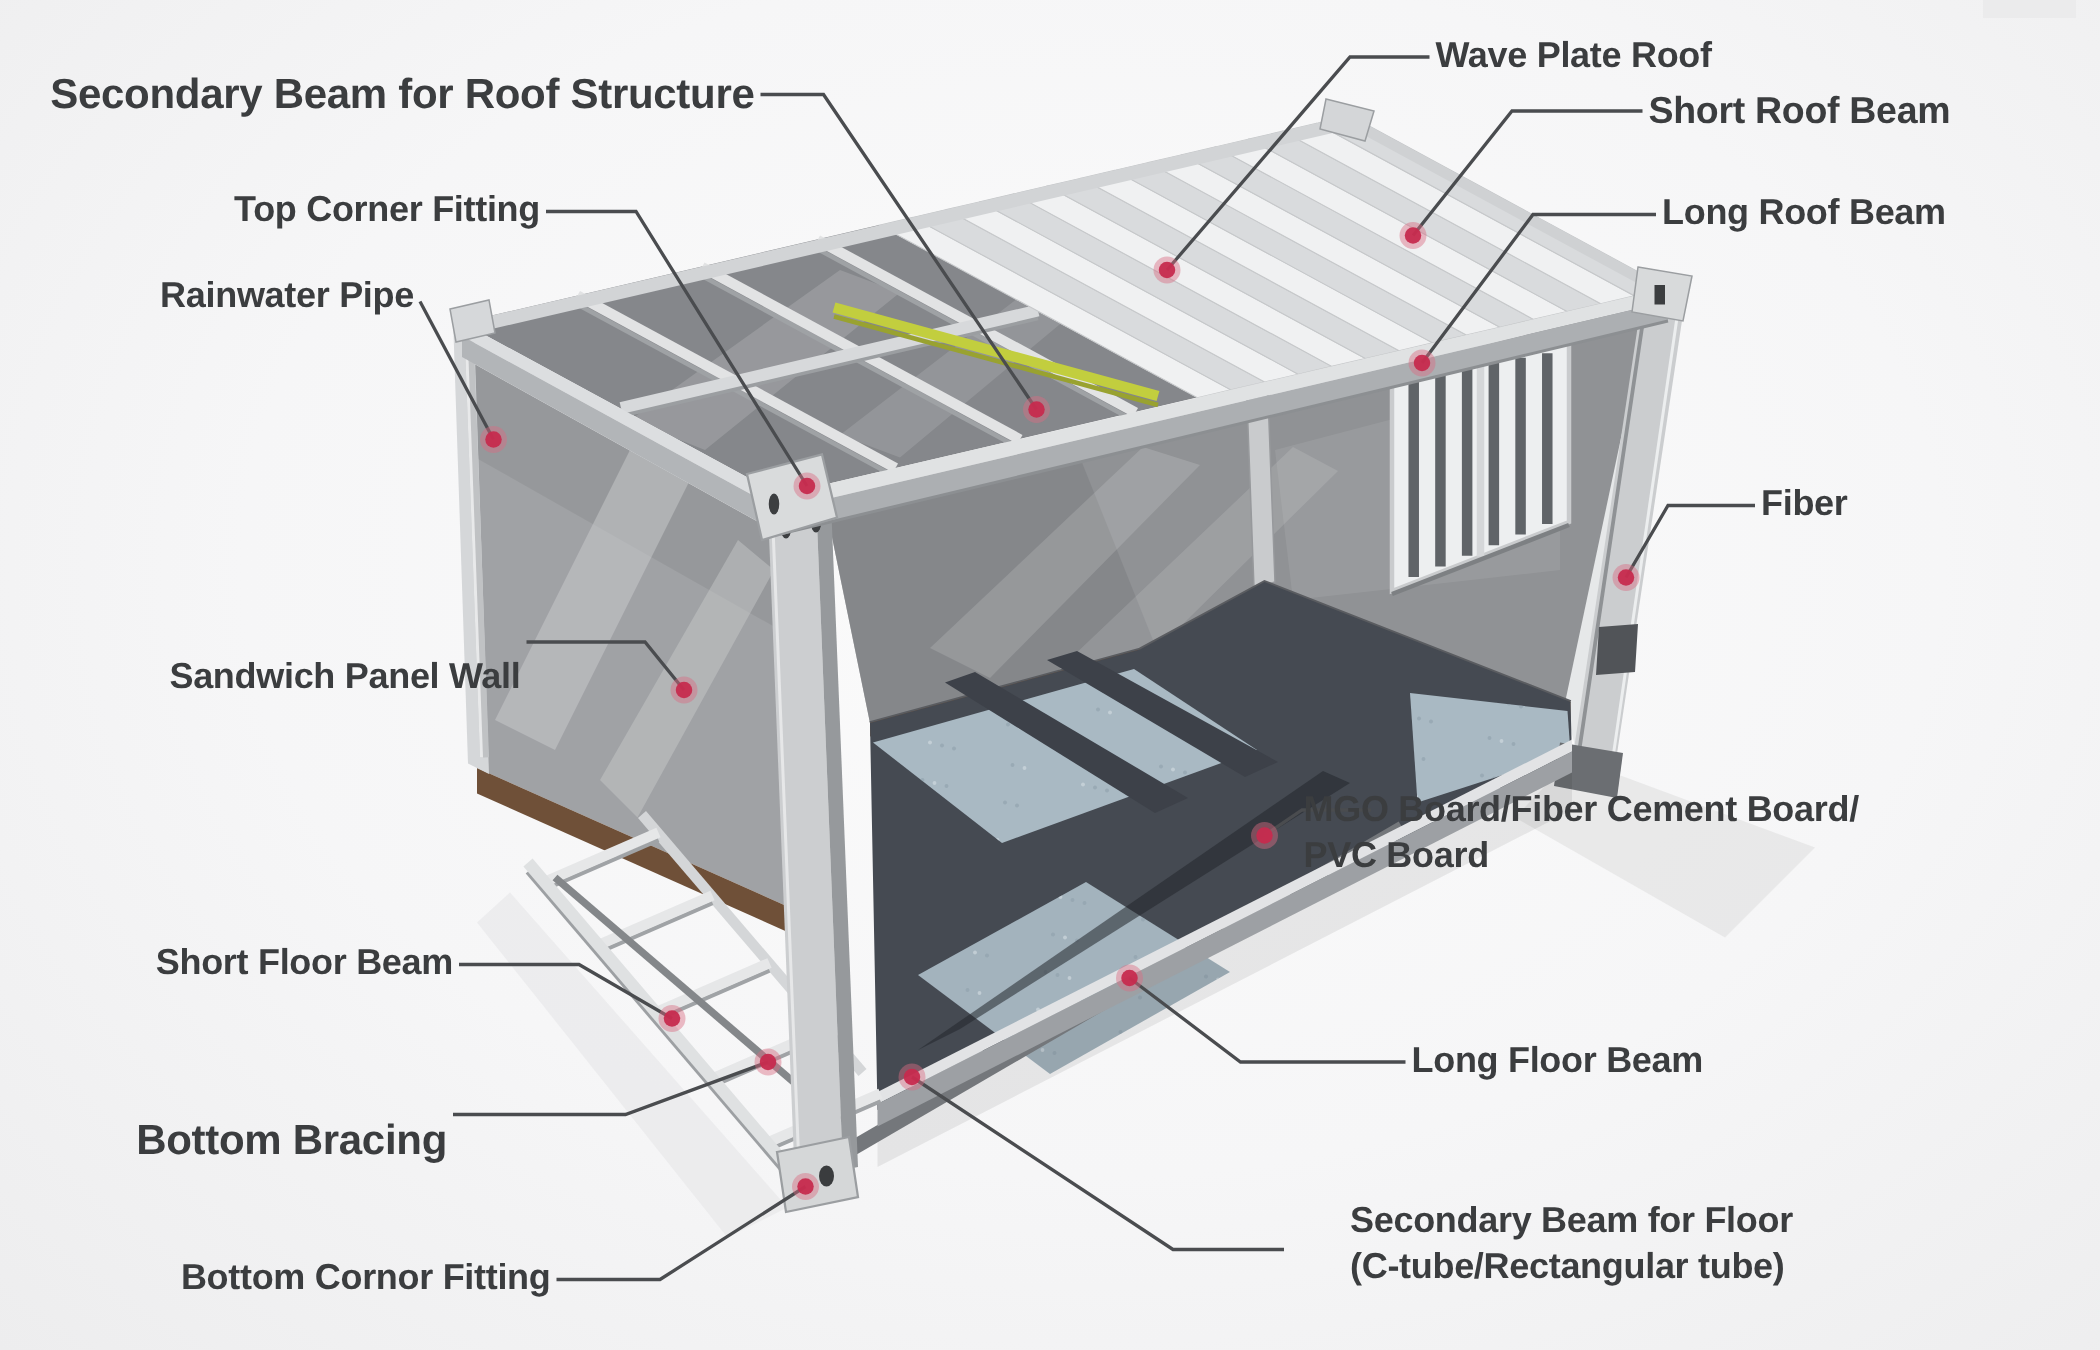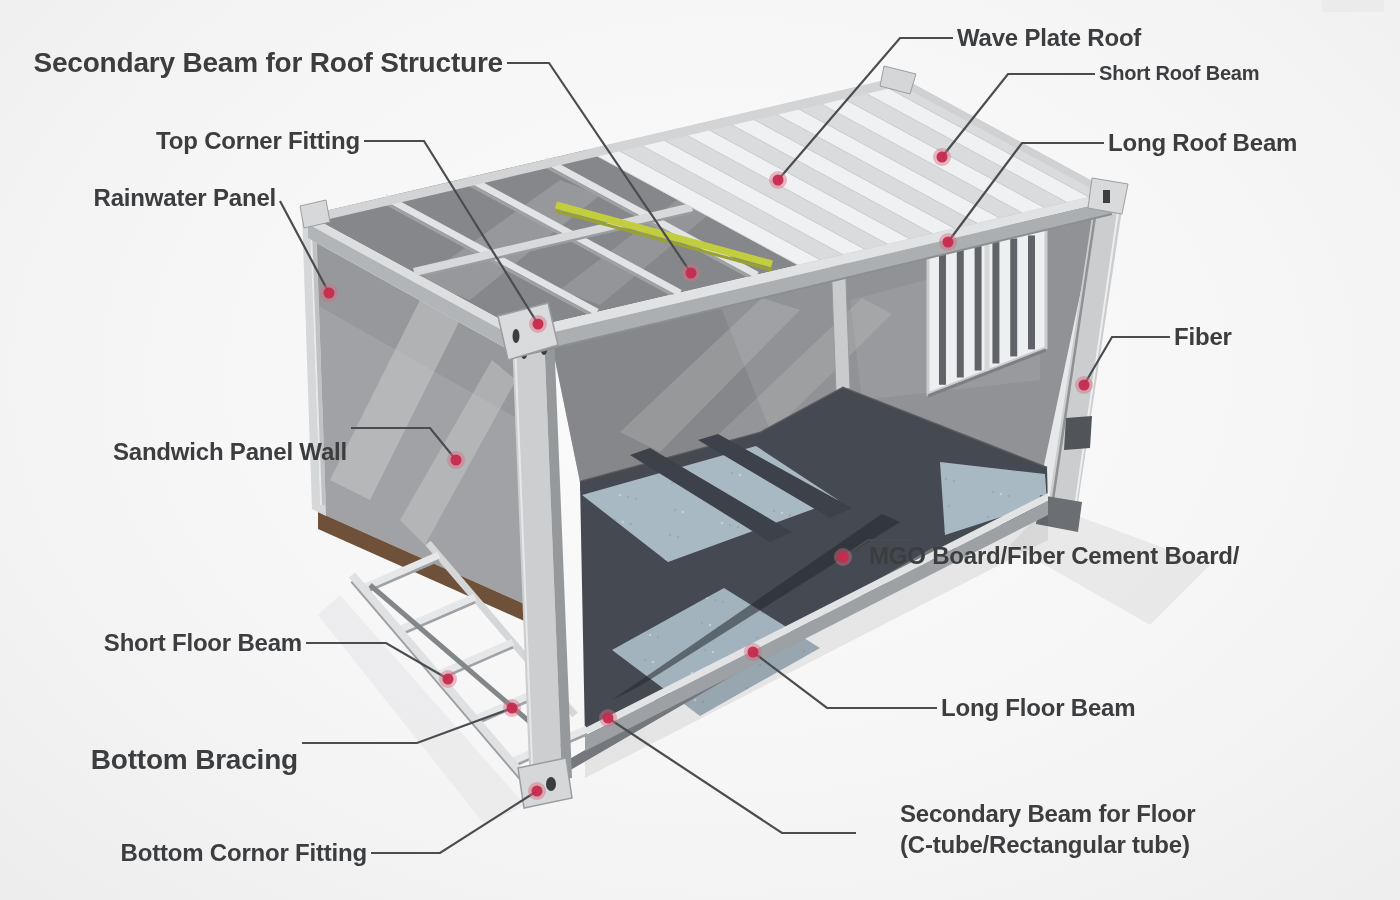--- a/index.html
+++ b/index.html
@@ -517,25 +517,25 @@
         <circle cx="753" cy="652" r="9" fill="#d96c83" opacity="0.45"></circle>
         <circle cx="753" cy="652" r="5.5" fill="#c62b4e" opacity="0.95"></circle>
         <polyline points="856,833 782,833 608,718" fill="none" stroke="#4a4c4f" stroke-width="2.2" stroke-linejoin="miter"></polyline>
         <circle cx="608" cy="718" r="9" fill="#d96c83" opacity="0.45"></circle>
         <circle cx="608" cy="718" r="5.5" fill="#c62b4e" opacity="0.95"></circle>
       </g>
   </svg>
 
   <div class="callout" style="top: 38px; color: rgb(59, 61, 63); font-size: 24px; left: 957px; text-align: left;"><span class="line1">Wave Plate Roof</span></div>
   <div class="callout" style="top: 63px; color: rgb(59, 61, 63); font-size: 28px; right: 897px; text-align: right;"><span class="line1">Secondary Beam for Roof Structure</span></div>
-  <div class="callout" style="top: 74px; color: rgb(59, 61, 63); font-size: 20px; left: 1099px; text-align: left;"><span class="line1">Short Roof Beam</span></div>
+  <div class="callout" style="top: 74px; color: rgb(59, 61, 63); font-size: 25px; left: 1099px; text-align: left;"><span class="line1">Short Roof Beam</span></div>
   <div class="callout" style="top: 143px; color: rgb(59, 61, 63); font-size: 24px; left: 1108px; text-align: left;"><span class="line1">Long Roof Beam</span></div>
   <div class="callout" style="top: 141px; color: rgb(59, 61, 63); font-size: 24px; right: 1040px; text-align: right;"><span class="line1">Top Corner Fitting</span></div>
-  <div class="callout" style="top: 198px; color: rgb(59, 61, 63); font-size: 24px; right: 1124px; text-align: right;"><span class="line1">Rainwater Panel</span></div>
+  <div class="callout" style="top: 198px; color: rgb(59, 61, 63); font-size: 24px; right: 1124px; text-align: right;"><span class="line1">Rainwater Pipe</span></div>
   <div class="callout" style="top: 452px; color: rgb(59, 61, 63); font-size: 24px; right: 1053px; text-align: right;"><span class="line1">Sandwich Panel Wall</span></div>
   <div class="callout" style="top: 337px; color: rgb(59, 61, 63); font-size: 24px; left: 1174px; text-align: left;"><span class="line1">Fiber</span></div>
-  <div class="callout" style="top: 556px; color: rgb(59, 61, 63); font-size: 24px; left: 869px; text-align: left;"><span class="line1">MGO Board/Fiber Cement Board/</span></div>
+  <div class="callout" style="top: 556px; color: rgb(59, 61, 63); font-size: 24px; left: 869px; text-align: left;"><span class="line1">MGO Board/Fiber Cement Board/</span><span class="line2">PVC Board</span></div>
   <div class="callout" style="top: 643px; color: rgb(59, 61, 63); font-size: 24px; right: 1098px; text-align: right;"><span class="line1">Short Floor Beam</span></div>
   <div class="callout" style="top: 760px; color: rgb(59, 61, 63); font-size: 28px; right: 1102px; text-align: center;"><span class="line1">Bottom Bracing</span></div>
   <div class="callout" style="top: 853px; color: rgb(59, 61, 63); font-size: 24px; right: 1033px; text-align: right;"><span class="line1">Bottom Cornor Fitting</span></div>
   <div class="callout" style="top: 708px; color: rgb(59, 61, 63); font-size: 24px; left: 941px; text-align: left;"><span class="line1">Long Floor Beam</span></div>
   <div class="callout" style="top: 830px; color: rgb(59, 61, 63); font-size: 24px; left: 860px; text-align: left; margin-left: 40px;"><span class="line1">Secondary Beam for Floor</span><span class="line2">(C-tube/Rectangular tube)</span></div>
 </div>
 
 </body></html>

